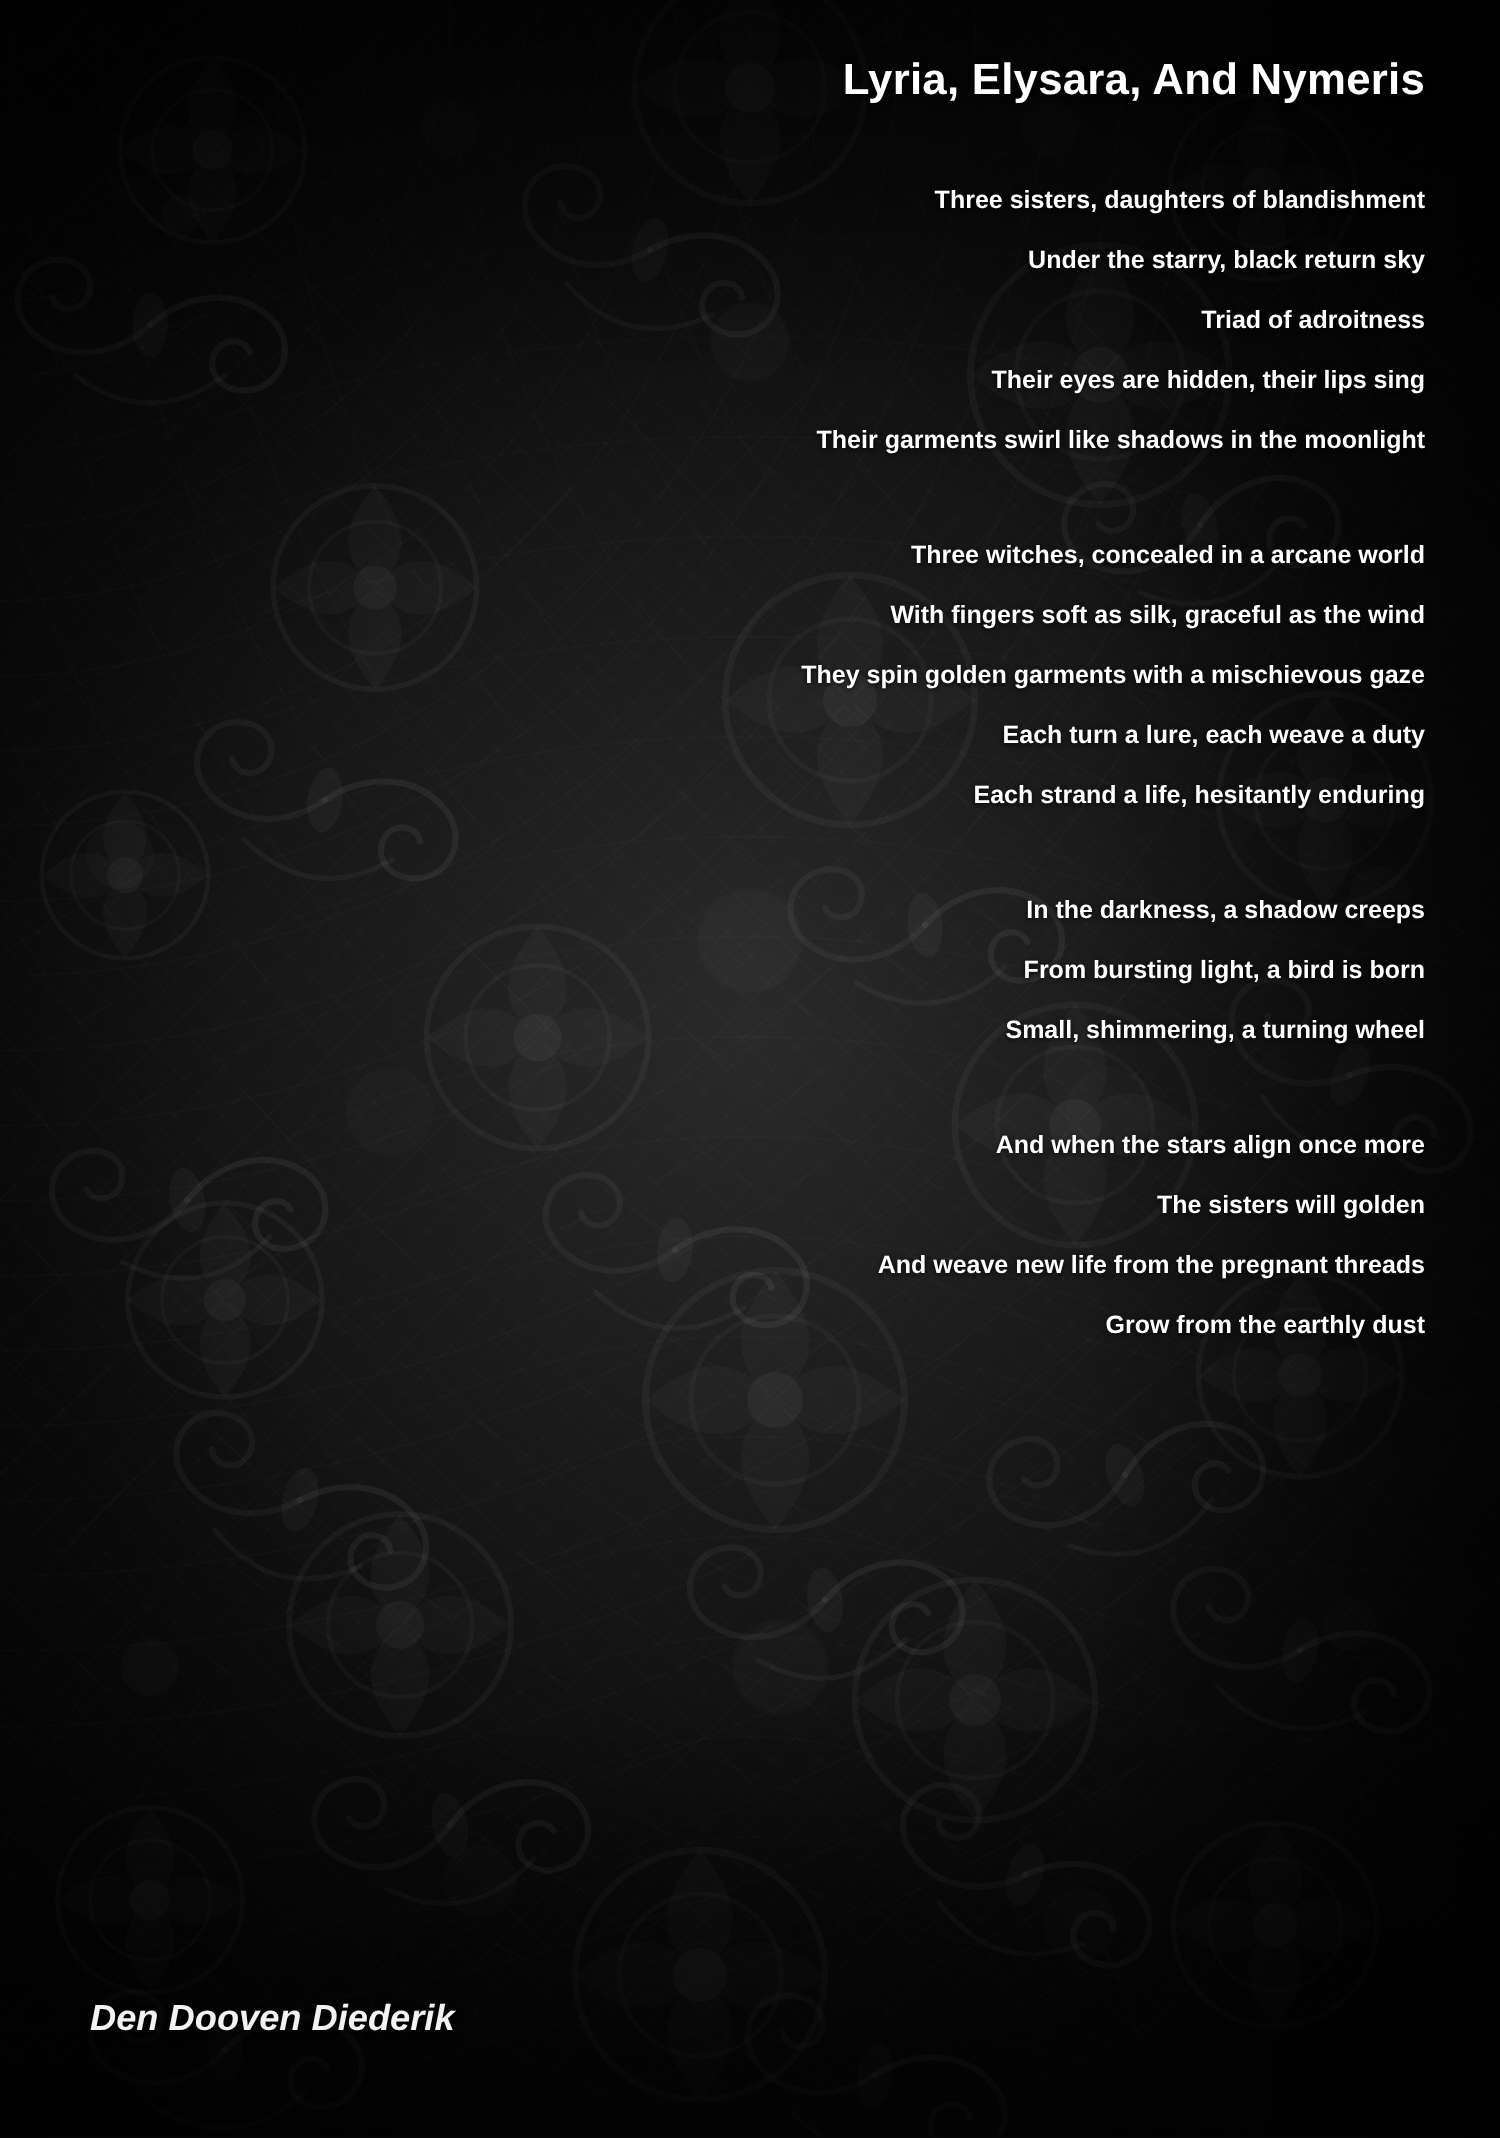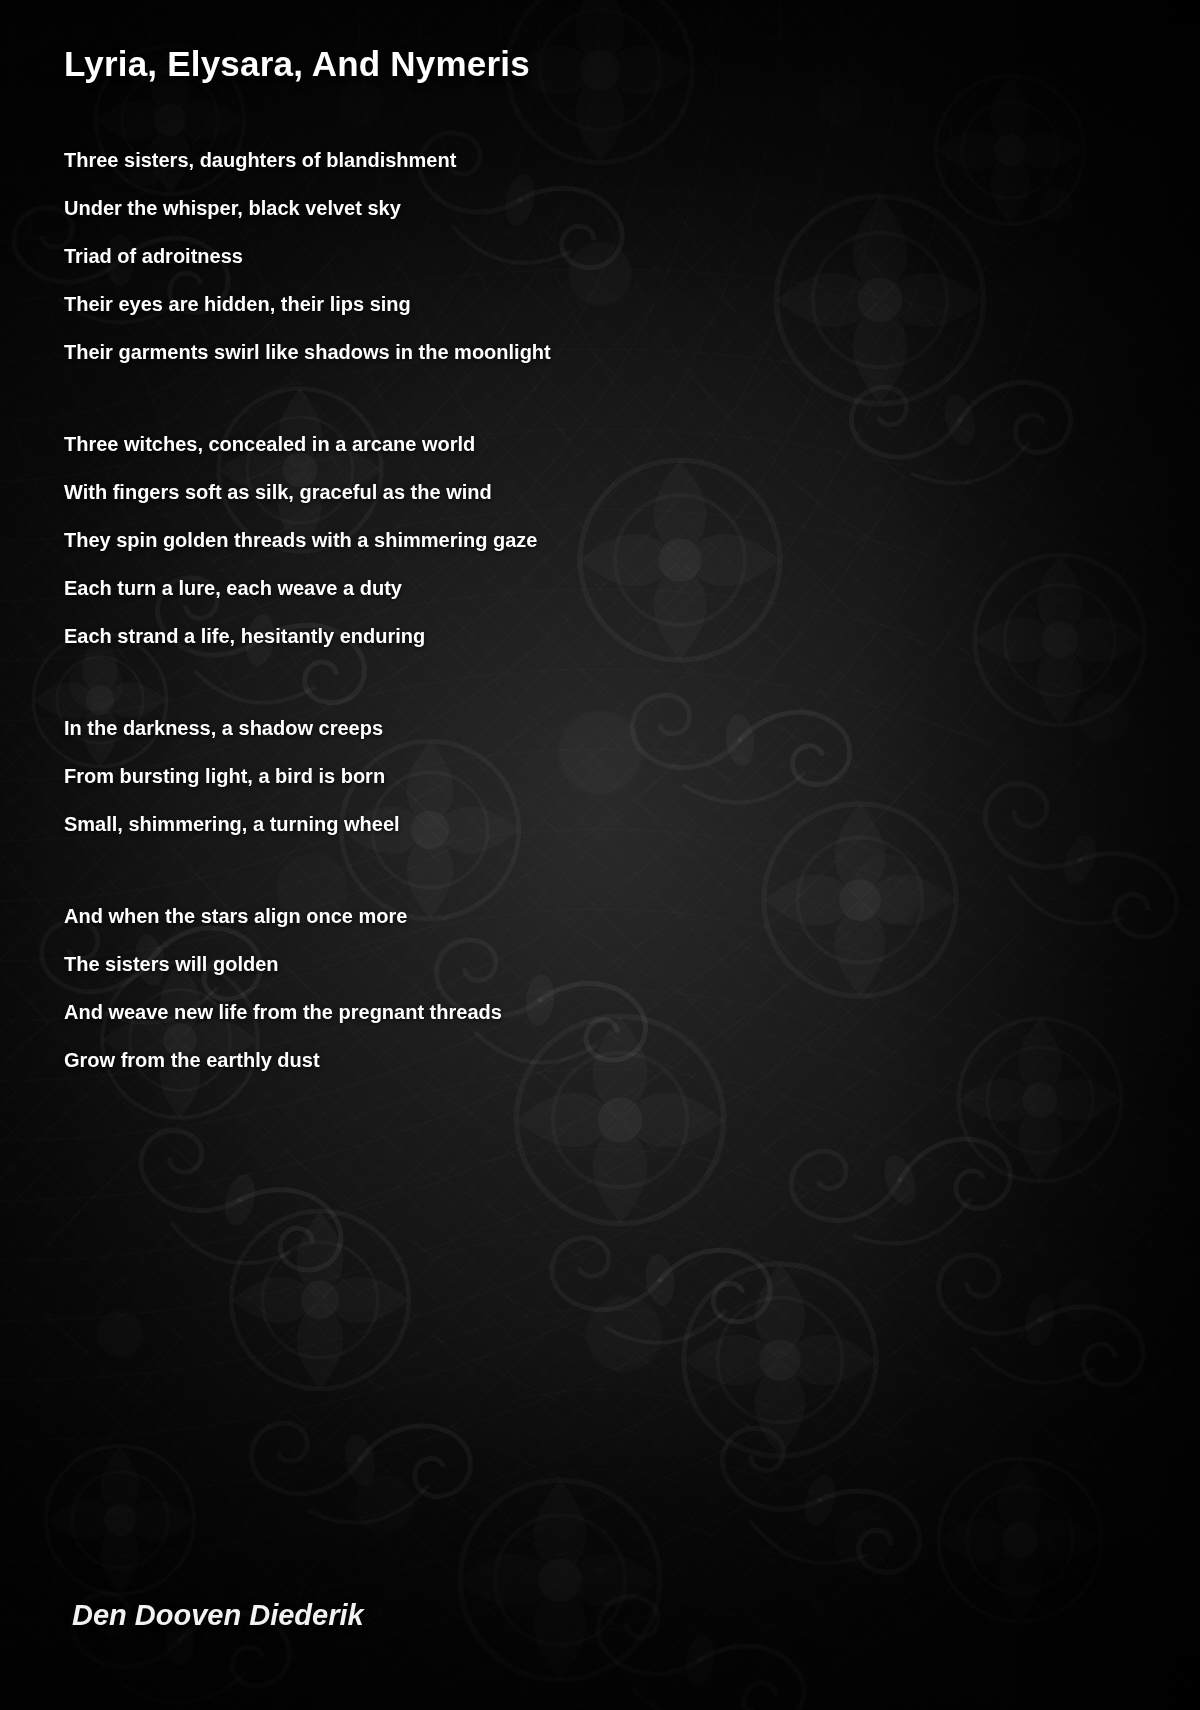--- a/index.html
+++ b/index.html
@@ -69,20 +69,21 @@
   }
   .bg-edge-fade-right {
     background: linear-gradient(to right, rgba(0,0,0,0) 72%, rgba(0,0,0,0.55) 100%);
   }
 
   
   .content {
     position: relative;
     z-index: 3;
     padding: 44px 60px 0 64px;
+    text-align: right;
   }
   .poem-title {
     margin: 0 0 52px 0;
     color: #ffffff;
     font-size: 35px;
     font-weight: bold;
     letter-spacing: 0.2px;
     text-shadow: 0 2px 6px rgba(0,0,0,0.85);
   }
   .stanza {
@@ -177,30 +178,30 @@
   </div>
 
   <div class="bg-layer bg-vignette"></div>
   <div class="bg-layer bg-edge-fade-right"></div>
 
   <div class="content">
     <h1 class="poem-title">Lyria, Elysara, And Nymeris</h1>
 
     <div class="stanza">
       <div class="line">Three sisters, daughters of blandishment</div>
-      <div class="line">Under the whisper, black velvet sky</div>
+      <div class="line">Under the starry, black return sky</div>
       <div class="line">Triad of adroitness</div>
       <div class="line">Their eyes are hidden, their lips sing</div>
       <div class="line">Their garments swirl like shadows in the moonlight</div>
     </div>
 
     <div class="stanza">
       <div class="line">Three witches, concealed in a arcane world</div>
       <div class="line">With fingers soft as silk, graceful as the wind</div>
-      <div class="line">They spin golden threads with a shimmering gaze</div>
+      <div class="line">They spin golden garments with a mischievous gaze</div>
       <div class="line">Each turn a lure, each weave a duty</div>
       <div class="line">Each strand a life, hesitantly enduring</div>
     </div>
 
     <div class="stanza">
       <div class="line">In the darkness, a shadow creeps</div>
       <div class="line">From bursting light, a bird is born</div>
       <div class="line">Small, shimmering, a turning wheel</div>
     </div>
 

